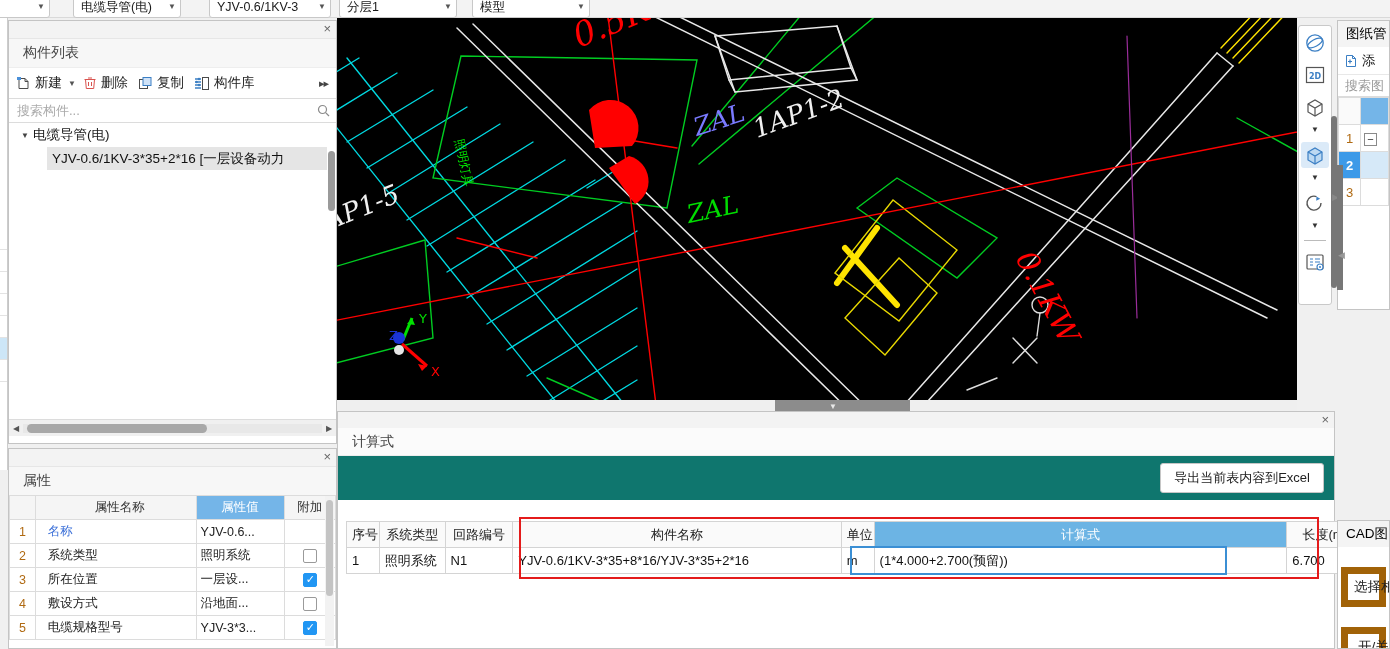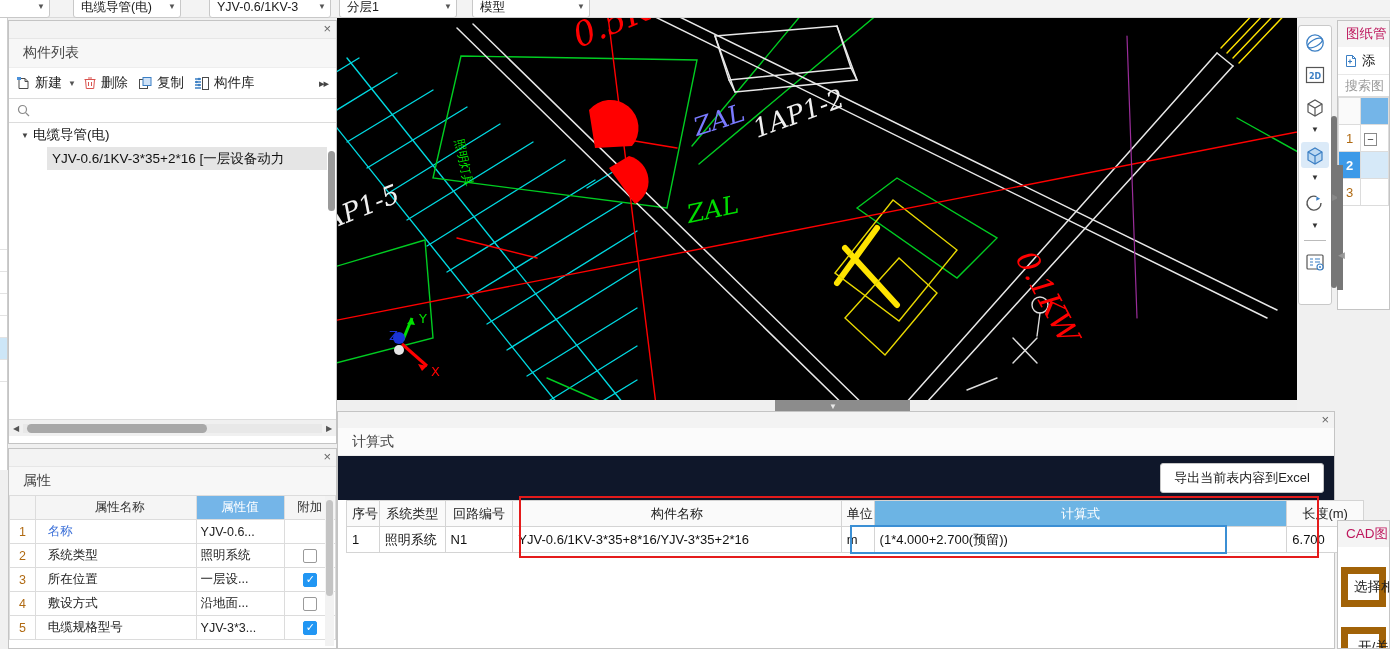--- a/index.html
+++ b/index.html
@@ -84,35 +84,35 @@
   .vbtn.active { background:#dbeaf8; }
   .vcar { font-size:8px; color:#333; cursor:pointer; height:10px; line-height:8px; }
   .vdiv { width:22px; height:1px; background:#bbb; margin:2px 0; }
   #vtoolScroll { left:1331px; top:116px; width:6px; height:172px; background:#777; border-radius:3px; }
   #vtoolHandle { left:1332px; top:192px; font-size:9px; color:#888; }
 
   
   #calcPanel { left:337px; top:411px; width:998px; height:238px; background:#fff; border:1px solid #c4c4c4; }
   .calcTitleBar { height:16px; background:#f3f3f3; position:relative; }
   .calcHdr { height:28px; display:flex; align-items:center; padding-left:14px; font-size:14px; color:#444; background:#fbfbfb; border-bottom:1px solid #ededed; }
-  .calcTools { height:44px; display:flex; align-items:center; justify-content:flex-end; padding-right:10px; background:#0f172a; }
+  .calcTools { height:44px; display:flex; align-items:center; justify-content:flex-end; padding-right:10px; background:#0f766e; }
   .xlsBtn { border:1px solid #c6c6c6; border-radius:3px; background:#fff; padding:5px 13px; font-size:13px; color:#222; cursor:pointer; }
   .calcTableWrap { position:relative; padding:0 8px; }
-  .ctable { border-collapse:collapse; table-layout:fixed; width:1018px; }
+  .ctable { border-collapse:collapse; table-layout:fixed; width:1018px;margin-top:21px; }
   .ctable th, .ctable td { border:1px solid #d4d4d4; font-size:13px; height:26px; padding:0 5px; white-space:nowrap; overflow:hidden; }
   .ctable th { background:#fafafa; font-weight:normal; text-align:center; color:#222; }
   .ctable th.blue { background:#6cb4e4; color:#fff; }
   .ctable td { background:#fff; text-align:left; color:#111; }
   #redBox { position:absolute; left:181px; top:-4px; width:800px; height:62px; border:2px solid #e41b1b; pointer-events:none; }
   #blueCell { position:absolute; left:512px; top:25px; width:377px; height:29px; border:2px solid #3b8fd4; pointer-events:none; }
 
   
   #rdockTop { left:1337px; top:20px; width:53px; height:290px; background:#fff; border:1px solid #c4c4c4; overflow:hidden; }
   #rdockBot { left:1337px; top:520px; width:53px; height:129px; background:#fff; border:1px solid #c4c4c4; overflow:hidden; }
-  .rHdr { height:26px; background:#f4f4f4; display:flex; align-items:center; padding-left:8px; font-size:13.5px; color:#be185d; white-space:nowrap; }
+  .rHdr { height:26px; background:#f4f4f4; display:flex; align-items:center; padding-left:8px; font-size:13.5px; color:#000000; white-space:nowrap; }
   .rBtn { height:28px; display:flex; align-items:center; gap:4px; padding-left:6px; font-size:13.5px; color:#222; border-bottom:1px solid #e8e8e8; cursor:pointer; white-space:nowrap;}
   .rSearch { height:22px; display:flex; align-items:center; padding-left:7px; font-size:13px; color:#9a9a9a; border-bottom:1px solid #dcdcdc; white-space:nowrap; }
   .rtable { width:100%; border-collapse:collapse; table-layout:fixed; }
   .rtable th, .rtable td { border:1px solid #dcdcdc; height:27px; font-size:13px; padding:0 3px; overflow:hidden; }
   .rtable th { background:#fafafa; }
   .rtable th.blue { background:#74b5e8; }
   .rnum { width:22px; text-align:center; color:#b06a12; }
   .rtable tr.sel .rnum { background:#3d9ae8; color:#fff; font-weight:bold; }
   .rtable tr.sel td { background:#d6e9f8; }
   .expand { display:inline-block; width:13px; height:13px; border:1px solid #8a8a8a; text-align:center; line-height:11px; font-size:11px; color:#333; background:#fff; }
@@ -196,20 +196,21 @@
         <circle cx="5" cy="3" r="1.3" fill="#3b7fc4"></circle>
         <circle cx="2.6" cy="6" r="1.3" fill="#3b7fc4"></circle>
         <circle cx="5" cy="9" r="1.3" fill="#3b7fc4"></circle>
       </svg>
       <span>构件库</span>
     </div>
     <span class="more">▸▸</span>
   </div>
 
   <div class="srchrow">
+    <input type="text" placeholder="搜索构件..." style="">
     <svg width="13" height="13" viewBox="0 0 13 13">
       <circle cx="5.5" cy="5.5" r="4" fill="none" stroke="#8a8a8a" stroke-width="1.2"></circle>
       <path d="M8.6 8.6L12 12" stroke="#8a8a8a" stroke-width="1.2"></path>
     </svg>
   </div>
 
   <div class="treeArea">
     <div class="tnode">
       <span class="tcar">▼</span>
       <span>电缆导管(电)</span>

